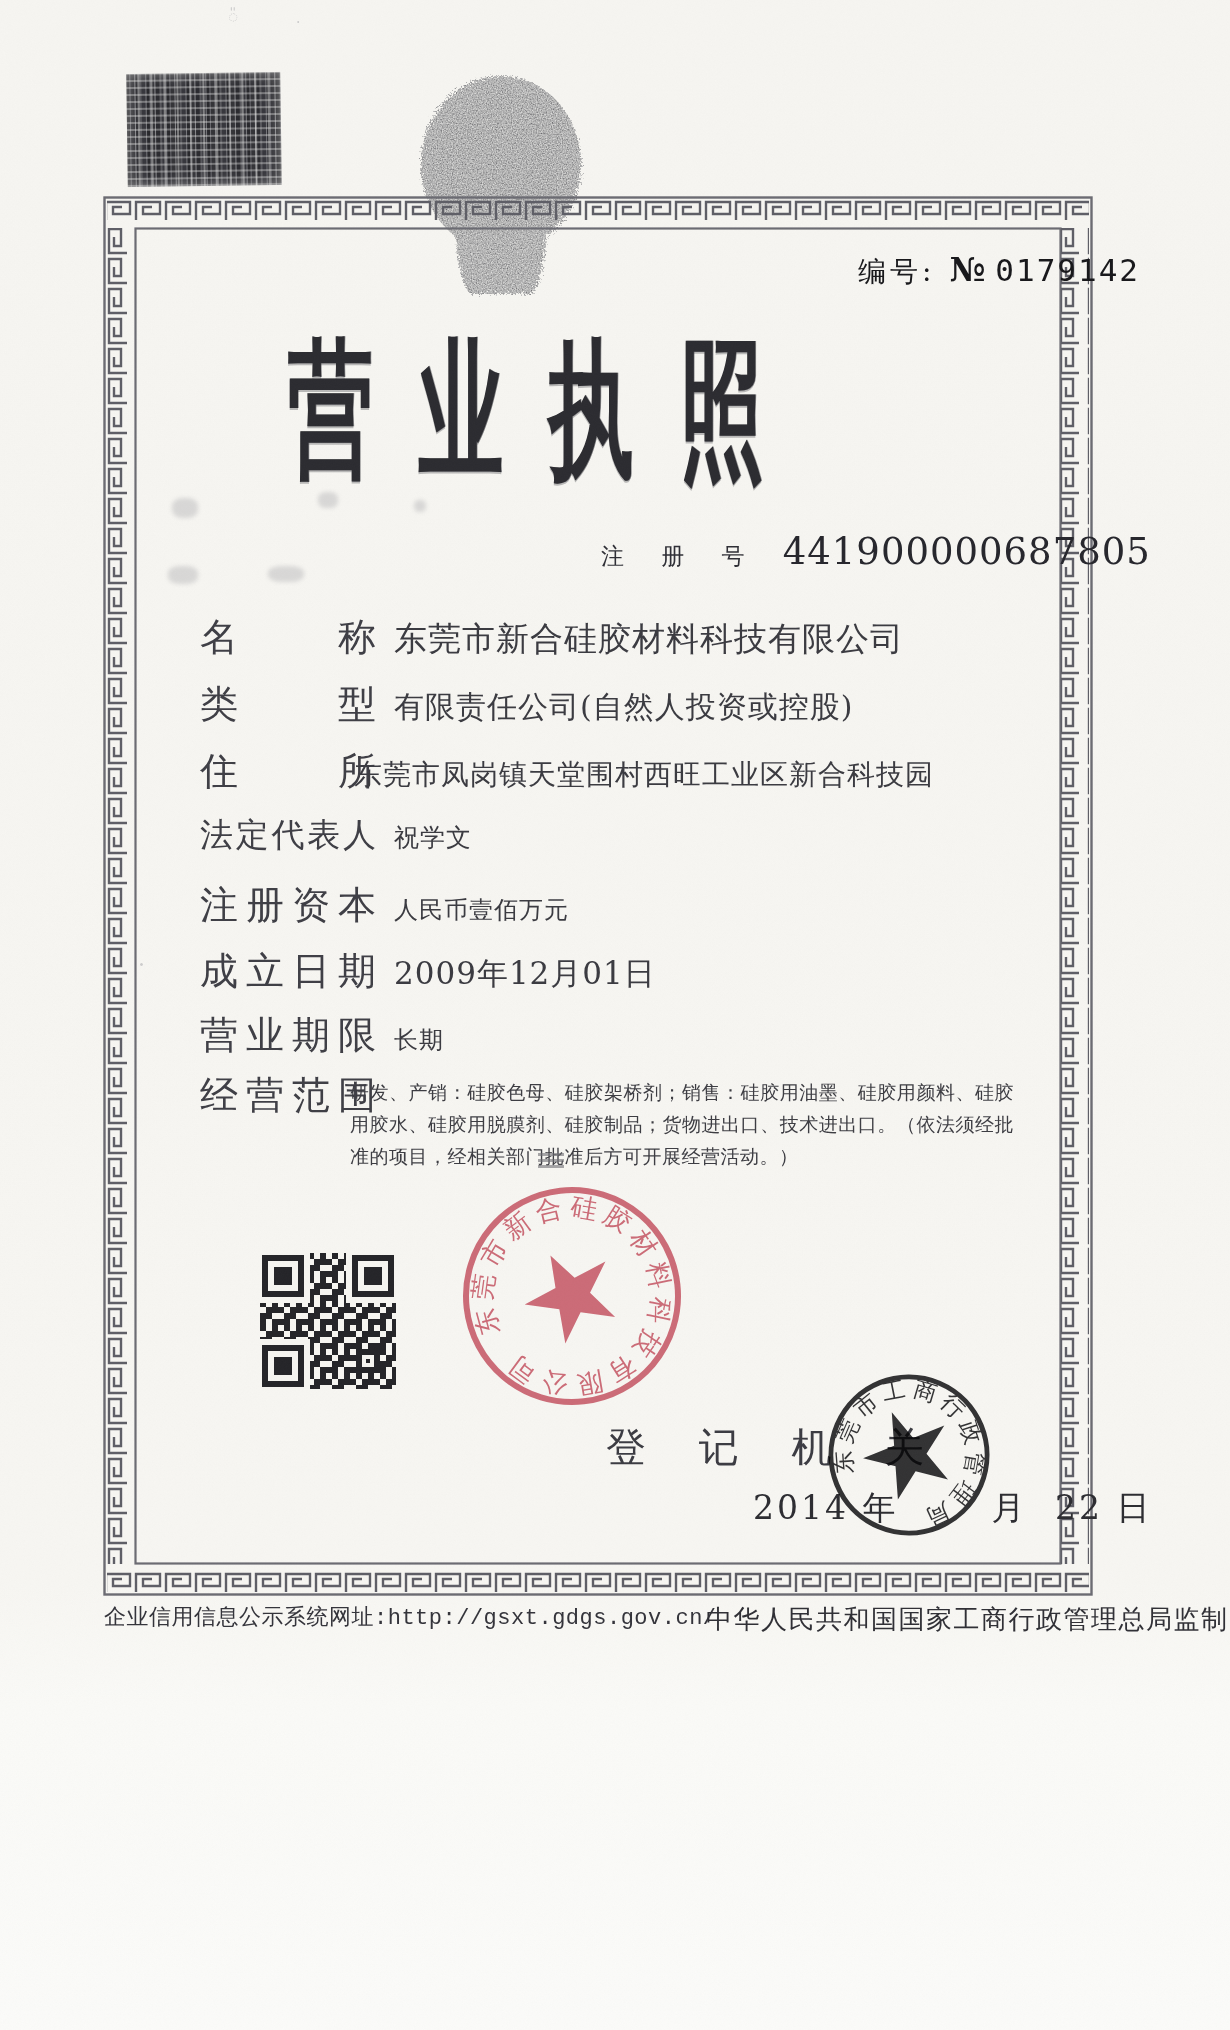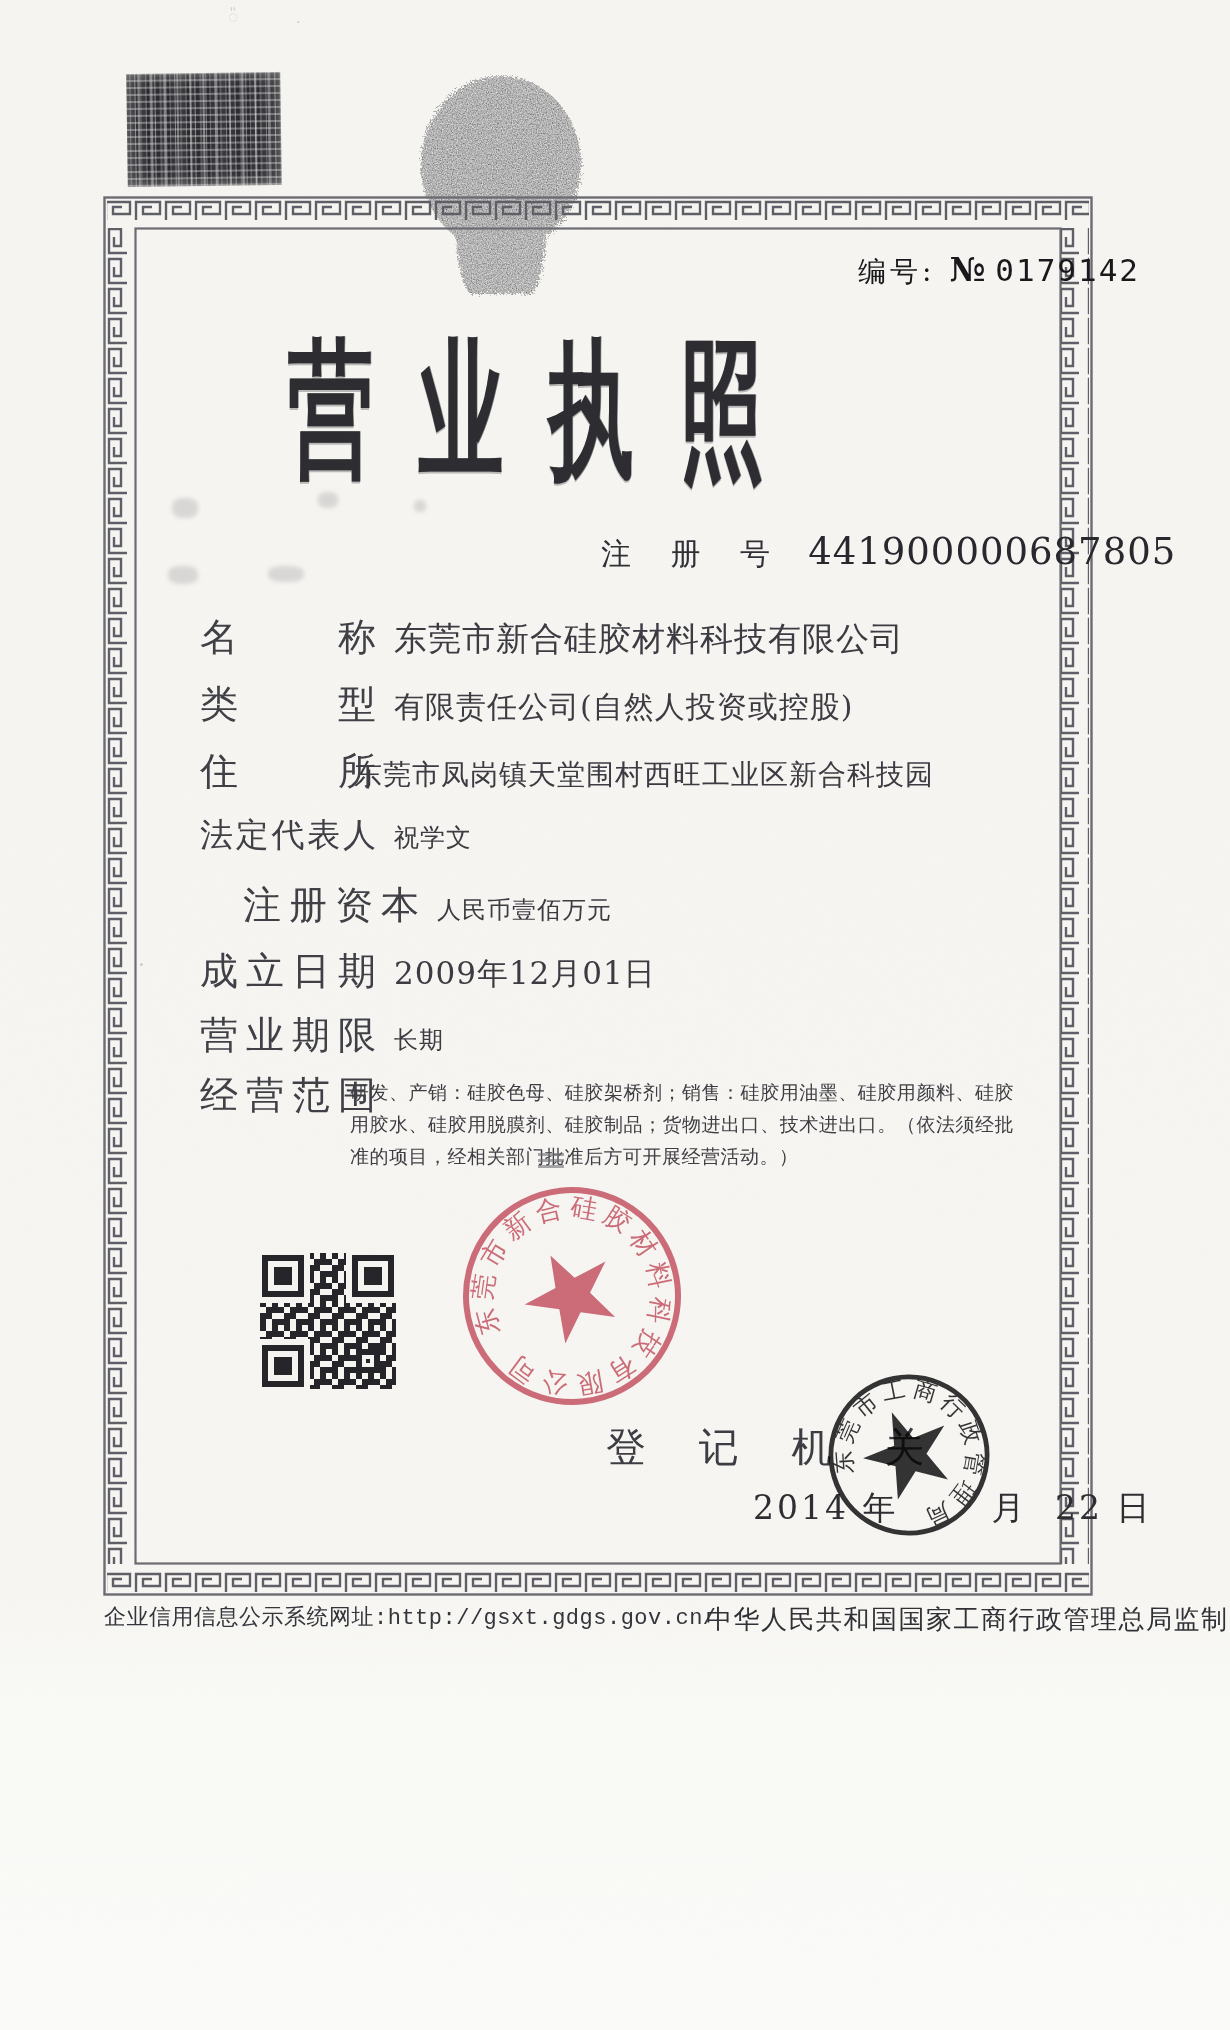--- a/index.html
+++ b/index.html
@@ -42,41 +42,41 @@
     text-shadow:1px 0 0 rgba(70,70,75,.55), 0 1px 0 rgba(90,90,95,.4);
     filter:contrast(.95);
   }
   
   .serial{left:838px;top:250px;white-space:nowrap;color:#17171a;margin-left:20px;}
   .serial .lbl{font-size:28px;letter-spacing:4px;}
   .serial .nosym{font-size:33px;font-weight:bold;margin-left:14px;}
   .serial .num{font-size:31px;margin-left:10px;font-family:"DejaVu Sans Mono","Liberation Mono",monospace;letter-spacing:2px;}
   
   .regno{left:601px;top:530px;white-space:nowrap;color:#2e2e35;}
-  .regno .lbl{font-size:30px;letter-spacing:15px;margin-top:19px;}
+  .regno .lbl{font-size:23px;letter-spacing:15px;margin-top:19px;}
   .regno .num{font-size:37px;margin-left:18px;letter-spacing:1px;color:#26262c;}
   
   .row{left:200px;white-space:nowrap;}
   .row .flabel{
     display:inline-block;width:176px;
     font-size:38px;color:#3e3e45;font-weight:500;
     text-align:justify;text-align-last:justify;
     vertical-align:baseline;
     font-family:Liberation Mono, monospace;
   }
   .row.tight .flabel{font-size:33px;}
   .row .fvalue{
     display:inline-block;margin-left:18px;color:#3a3a40;vertical-align:baseline;
     letter-spacing:1px;
   }
   .r-name{top:612px;}   .r-name .fvalue{font-size:33px;}
   .r-type{top:679px;}   .r-type .fvalue{font-size:30px;}
   .r-addr{top:746px;}   .r-addr .fvalue{font-size:28px;margin-left:-22px;}
   .r-legal{top:813px;}  .r-legal .fvalue{font-size:25px;}
-  .r-cap{top:880px;margin-left:43px;}    .r-cap .fvalue{font-size:24px;}
+  .r-cap{top:880px;}    .r-cap .fvalue{font-size:24px;}
   .r-date{top:946px;}   .r-date .fvalue{font-size:31px;}
   .r-term{top:1010px;}  .r-term .fvalue{font-size:24px;}
   .r-scope{top:1070px;white-space:normal;}
   .r-scope .flabel{vertical-align:top;}
   .r-scope .fvalue{
     width:664px;margin-left:-26px;vertical-align:top;padding-top:6px;
     font-size:19px;line-height:32px;letter-spacing:.5px;color:#3c3c42;
     white-space:normal;text-align:justify;
   }
   

